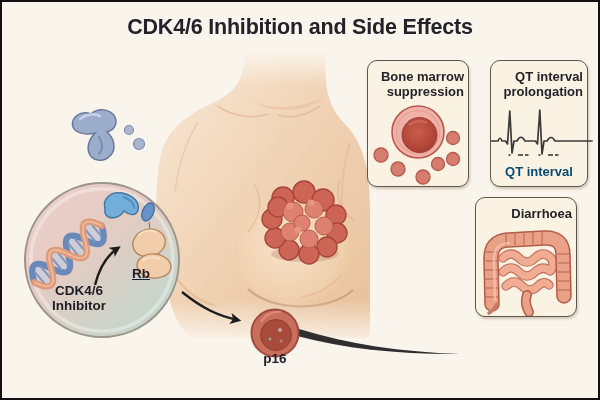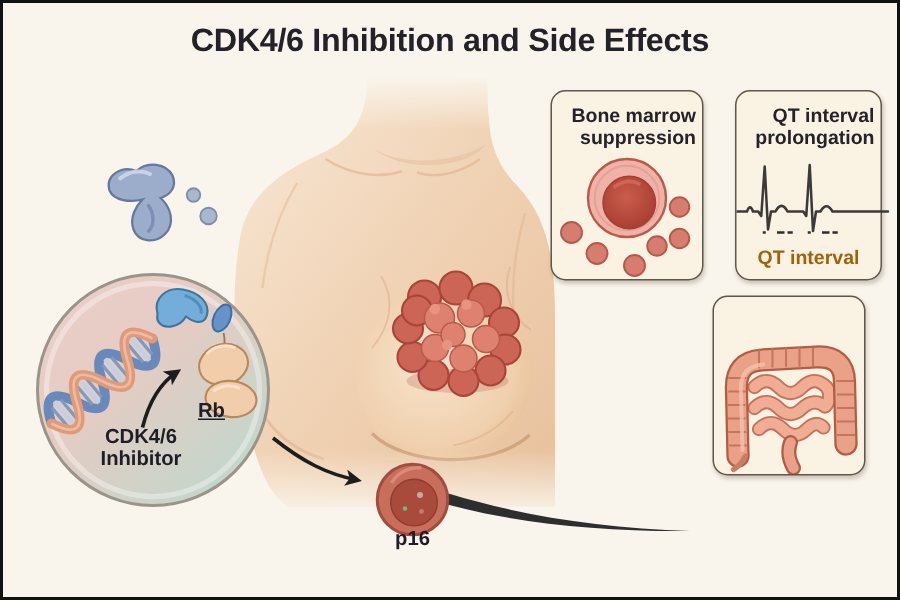--- a/index.html
+++ b/index.html
@@ -25,21 +25,21 @@
   }
   .panel-title {
     margin:8px auto 0 auto; text-align:right; font-weight:700;
     font-size:13px; line-height:1.18; color:#24222a; padding:0 4px;
   }
   .panel-title.narrow { padding:0 20px; }
   .panel-svg { position:absolute; bottom:0; left:0; }
   .panel-svg.mid { bottom:auto; top:40px; }
   .sub-label {
     position:absolute; bottom:7px; left:0; right:0; text-align:center;
-    font-weight:700; font-size:13px; color:#a16207;
+    font-weight:700; font-size:13px; color:#0c4a6e;
   }
 </style>
 </head>
 <body>
 
 <div class="frame">
 
   <svg class="scene" width="600" height="400" viewBox="0 0 600 400">
     <defs>
       <linearGradient id="skinG" x1="0" y1="0" x2="1" y2="1">
@@ -163,21 +163,21 @@
       <circle cx="273" cy="331" r="23.5" fill="#ca6e5c" stroke="#a04d3e" stroke-width="2"></circle>
       <circle cx="274" cy="333" r="15.5" fill="#a94b3c" stroke="#8f3e31" stroke-width="1"></circle>
       <path d="M 259,320 C 263,313 271,309 279,310" stroke="#dd9180" stroke-width="2.2" fill="none" opacity="0.8"></path>
       <circle cx="278" cy="328" r="2" fill="#c9bab1" opacity="0.85"></circle>
       <circle cx="268" cy="337" r="1.5" fill="#84b087"></circle>
       <circle cx="279" cy="339" r="1.6" fill="#bd7f6e"></circle>
     </g>
   </svg>
 
   <div class="main-title">CDK4/6 Inhibition and Side Effects</div>
-  <div class="ill-label pre" style="left:36px; top:281px; width:112px;">CDK4/6
+  <div class="ill-label pre" style="left:21px; top:281px; width:112px;">CDK4/6
 Inhibitor</div>
   <div class="ill-label" style="left:122px; top:264px; width:34px;text-decoration:underline;">Rb</div>
   <div class="ill-label" style="left:251px; top:349px; width:44px;">p16</div>
 
   <div class="panel" style="left:365px; top:58px; width:102px; height:127px;">
     <div class="panel-title">Bone marrow suppression</div>
     <svg class="panel-svg" width="102" height="87" viewBox="0 0 102 87">
       <defs>
         <radialGradient id="nucG" cx="0.45" cy="0.4" r="0.75">
           <stop offset="0" stop-color="#c95c4d"></stop>
@@ -204,20 +204,21 @@
     <div class="panel-title">QT interval prolongation</div>
     <svg class="panel-svg mid" width="102" height="64" viewBox="0 0 102 64">
       <path d="M 0,40 L 7,40 Q 9,34.5 11,40 L 14.5,40 L 16.5,43 L 18.8,10 L 21,52 L 23,40 L 26,40 Q 30,32.5 34,40 L 38,40 L 44.5,40 L 46.5,43 L 48.8,9 L 51,53 L 53,40 L 56,40 Q 60,33 64,40 L 68,40 L 101,40" fill="none" stroke="#3a3a3a" stroke-width="1.7" stroke-linejoin="round" stroke-linecap="round"></path>
       <path d="M 17.5,54 L 19.5,54 M 27,54 L 32,54 M 34,54 L 37.5,54 M 47.5,54 L 49.5,54 M 57,54 L 62,54 M 64,54 L 67.5,54" stroke="#2e2e2e" stroke-width="1.7"></path>
     </svg>
     <div class="sub-label">QT interval</div>
   </div>
 
 
   <div class="panel" style="left:473px; top:195px; width:102px; height:120px;">
+    <div class="panel-title">Diarrhoea</div>
     <svg class="panel-svg" width="102" height="92" viewBox="0 0 102 92">
       <g fill="none" stroke-linecap="round">
         <path d="M 27,34 Q 35,26 43,34 Q 51,42 59,34 Q 67,26 75,34 Q 79,40 75,46" stroke="#c4705a" stroke-width="9.5"></path>
         <path d="M 27,48 Q 35,40 43,48 Q 51,56 59,48 Q 67,41 74,47" stroke="#c4705a" stroke-width="9.5"></path>
         <path d="M 30,62 Q 38,54 46,62 Q 54,70 62,62 Q 68,56 73,61" stroke="#c4705a" stroke-width="9.5"></path>
         <path d="M 27,34 Q 35,26 43,34 Q 51,42 59,34 Q 67,26 75,34 Q 79,40 75,46" stroke="#f0ad93" stroke-width="7"></path>
         <path d="M 27,48 Q 35,40 43,48 Q 51,56 59,48 Q 67,41 74,47" stroke="#f0ad93" stroke-width="7"></path>
         <path d="M 30,62 Q 38,54 46,62 Q 54,70 62,62 Q 68,56 73,61" stroke="#f0ad93" stroke-width="7"></path>
       </g>
       <path d="M 16,80 L 15,36 Q 14,17 32,16 L 68,14 Q 87,13 87,31 L 88,72" fill="none" stroke="#b25c48" stroke-width="15.5" stroke-linecap="round" stroke-linejoin="round"></path>

